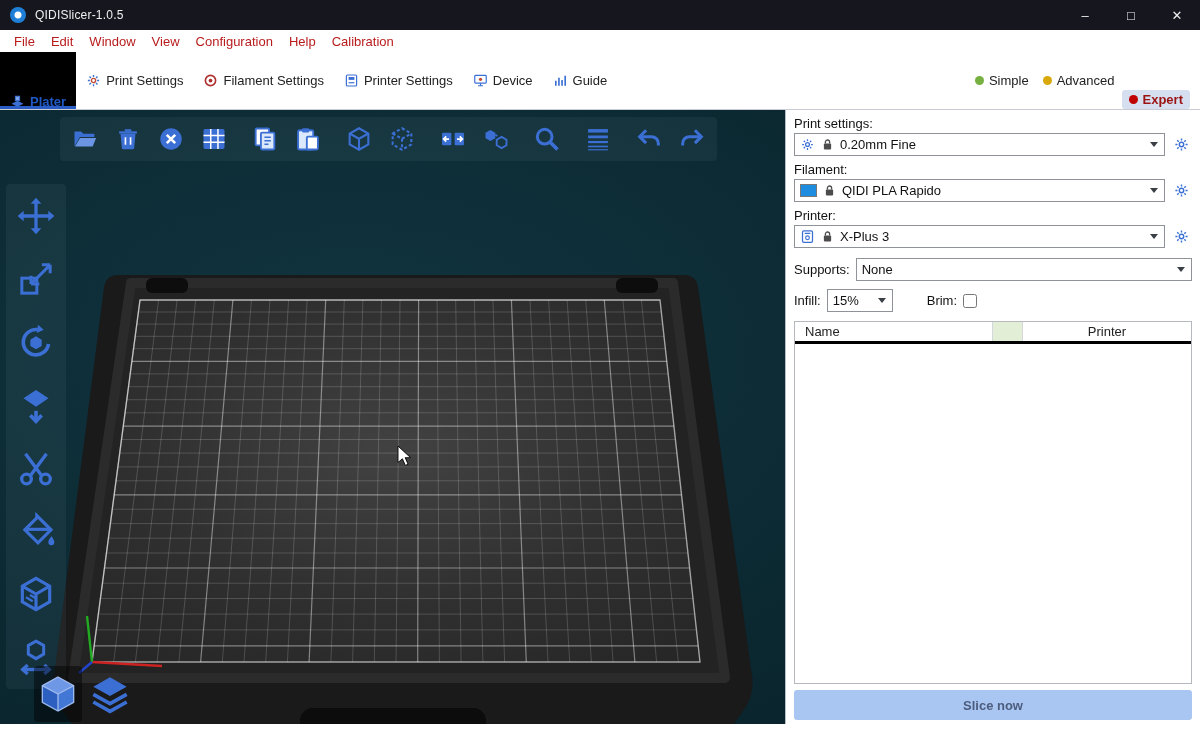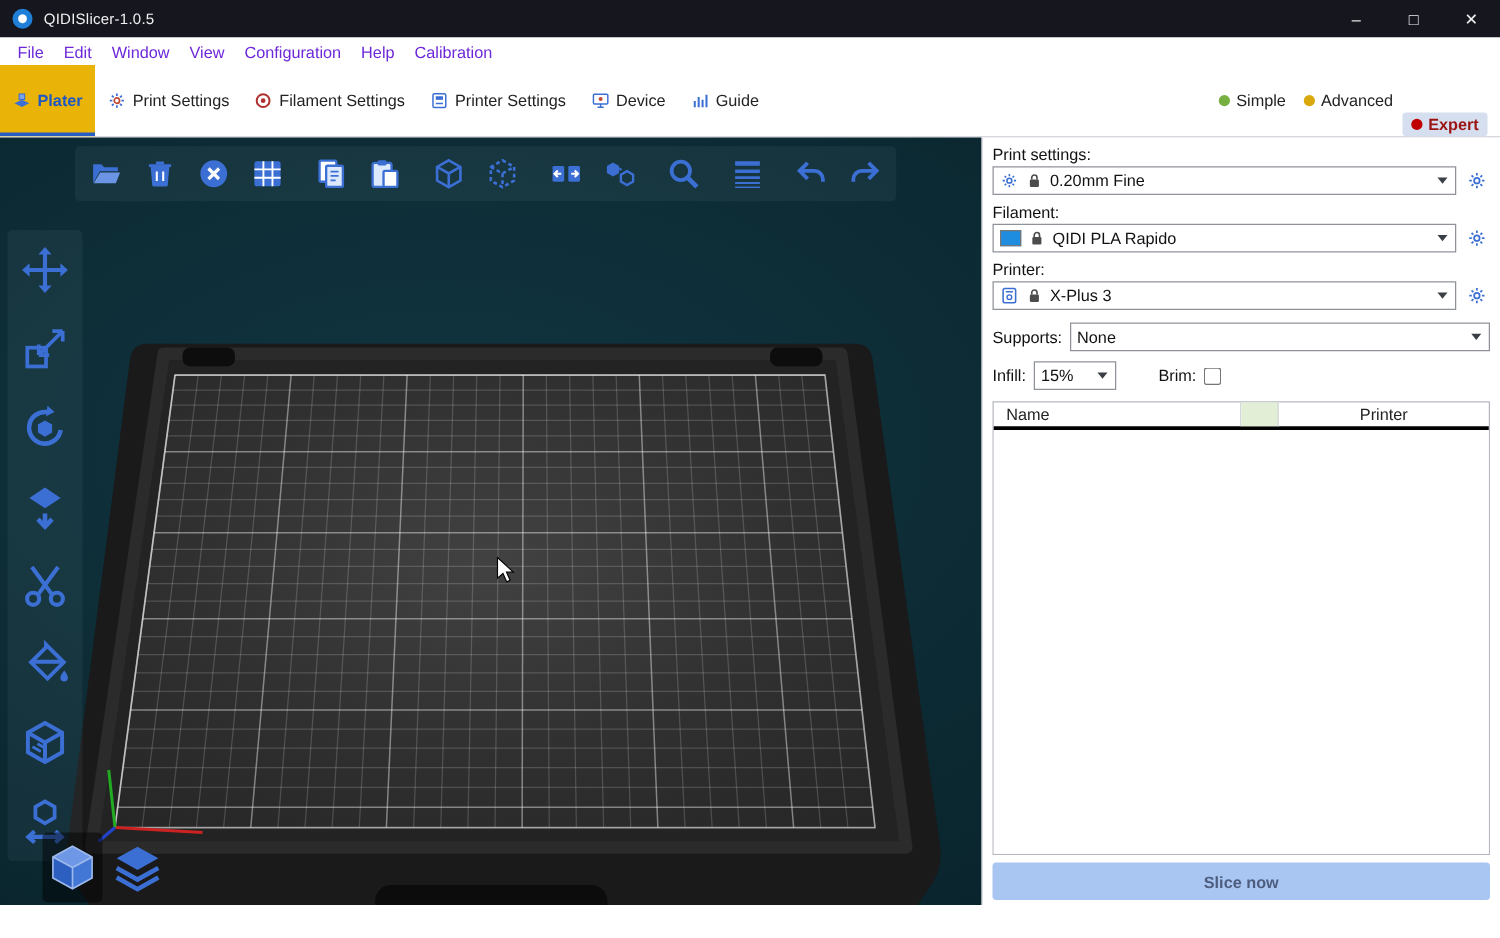--- a/index.html
+++ b/index.html
@@ -10,27 +10,27 @@
   
   .titlebar{flex:0 0 30px;background:var(--titlebar,#16161f);display:flex;align-items:center;color:#f0f0f0;}
   .appicon{width:16px;height:16px;border-radius:50%;margin:0 9px 0 10px;
     background:radial-gradient(circle at 50% 50%, #fff 0 3px, #1f7fd6 4px);}
   .title{font-size:12px;letter-spacing:.2px;}
   .wincontrols{margin-left:auto;display:flex;height:100%;}
   .winbtn{width:46px;height:100%;display:flex;align-items:center;justify-content:center;font-size:13px;color:#eee;}
 
   
   .menubar{flex:0 0 22px;background:#fff;display:flex;align-items:center;padding-left:6px;}
-  .menu-item{padding:0 8px;font-size:13px;color:#6d28d9;}
+  .menu-item{padding:0 8px;font-size:13px;color:#b91c1c;}
 
   
   .tabbar{flex:0 0 26px;background:#fff;border-bottom:1px solid #c9ccd4;display:flex;align-items:stretch;}
   .tabs{display:flex;align-items:stretch;}
   .tab{display:flex;align-items:center;gap:5px;padding:0 10px;font-size:13px;color:#222;}
-  .tab.selected{background:#eab308;color:#1f58c4;font-weight:700;box-shadow:inset 0 -3px 0 var(--accent,#2a5cc5);}
+  .tab.selected{background:#000000;color:#1f58c4;font-weight:700;box-shadow:inset 0 -3px 0 var(--accent,#2a5cc5);align-items:flex-end;}
   .ticon svg{width:15px;height:15px;display:block;}
   .modes{margin-left:auto;display:flex;align-items:center;gap:0;padding-right:10px;}
   .mode{display:flex;align-items:center;gap:5px;font-size:13px;color:#222;padding:2px 7px;border-radius:3px;}
   .mode.selected{background:#d5dfef;color:#9b1313;font-weight:700;margin-top:38px;}
   .dot{width:9px;height:9px;border-radius:50%;display:inline-block;}
 
   
   .main{flex:1;display:flex;min-height:0;}
   .viewport{flex:0 0 785px;position:relative;overflow:hidden;
     background:radial-gradient(120% 90% at 45% 40%, #113541 0%, #0c2a33 55%, #082028 100%);}

